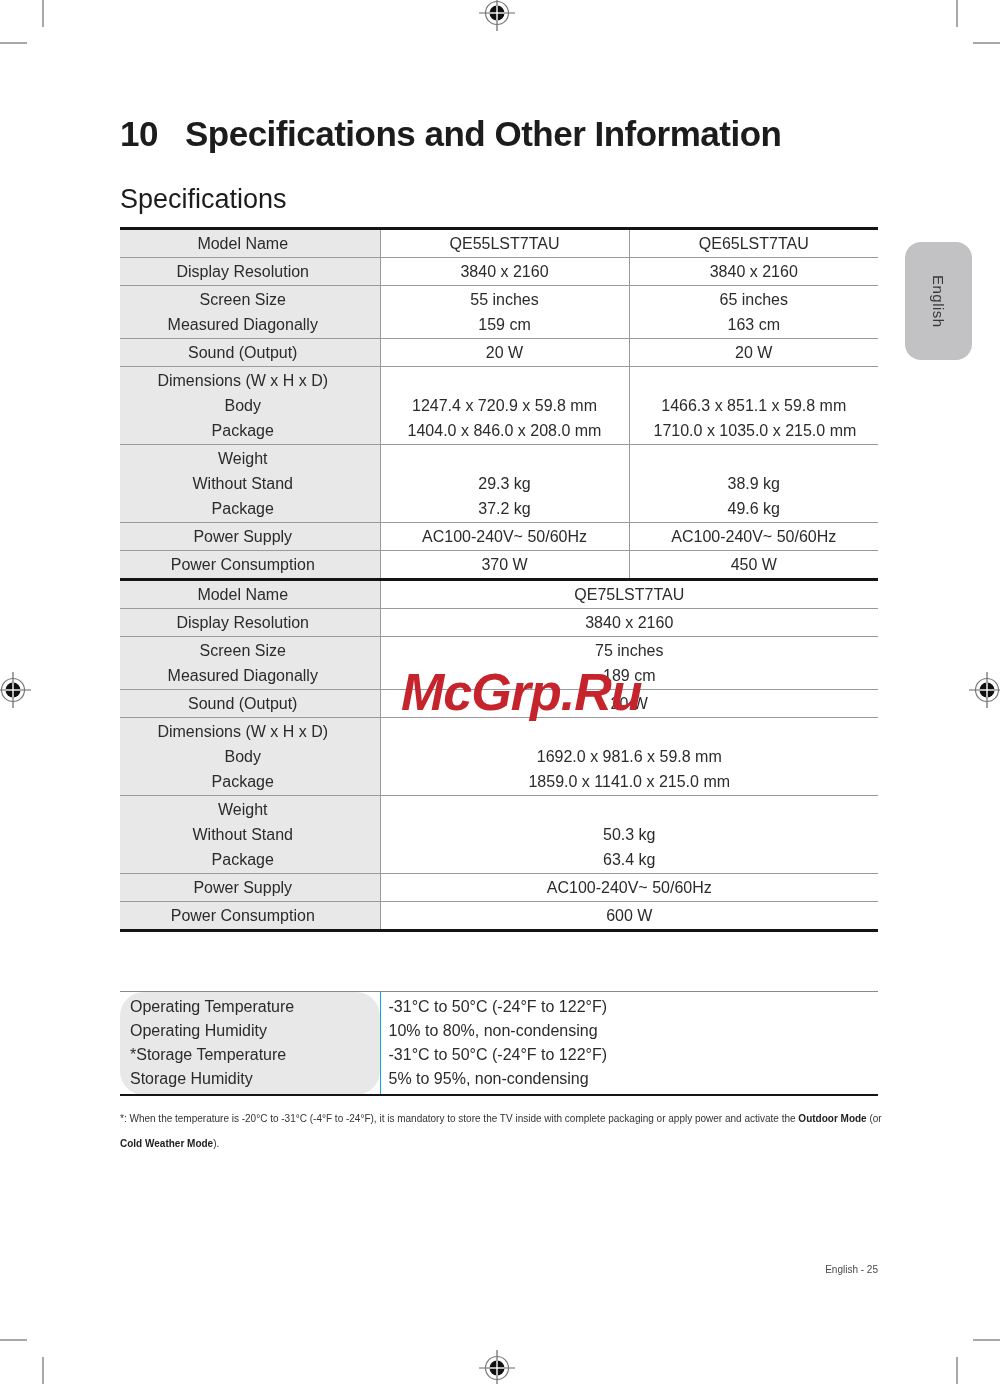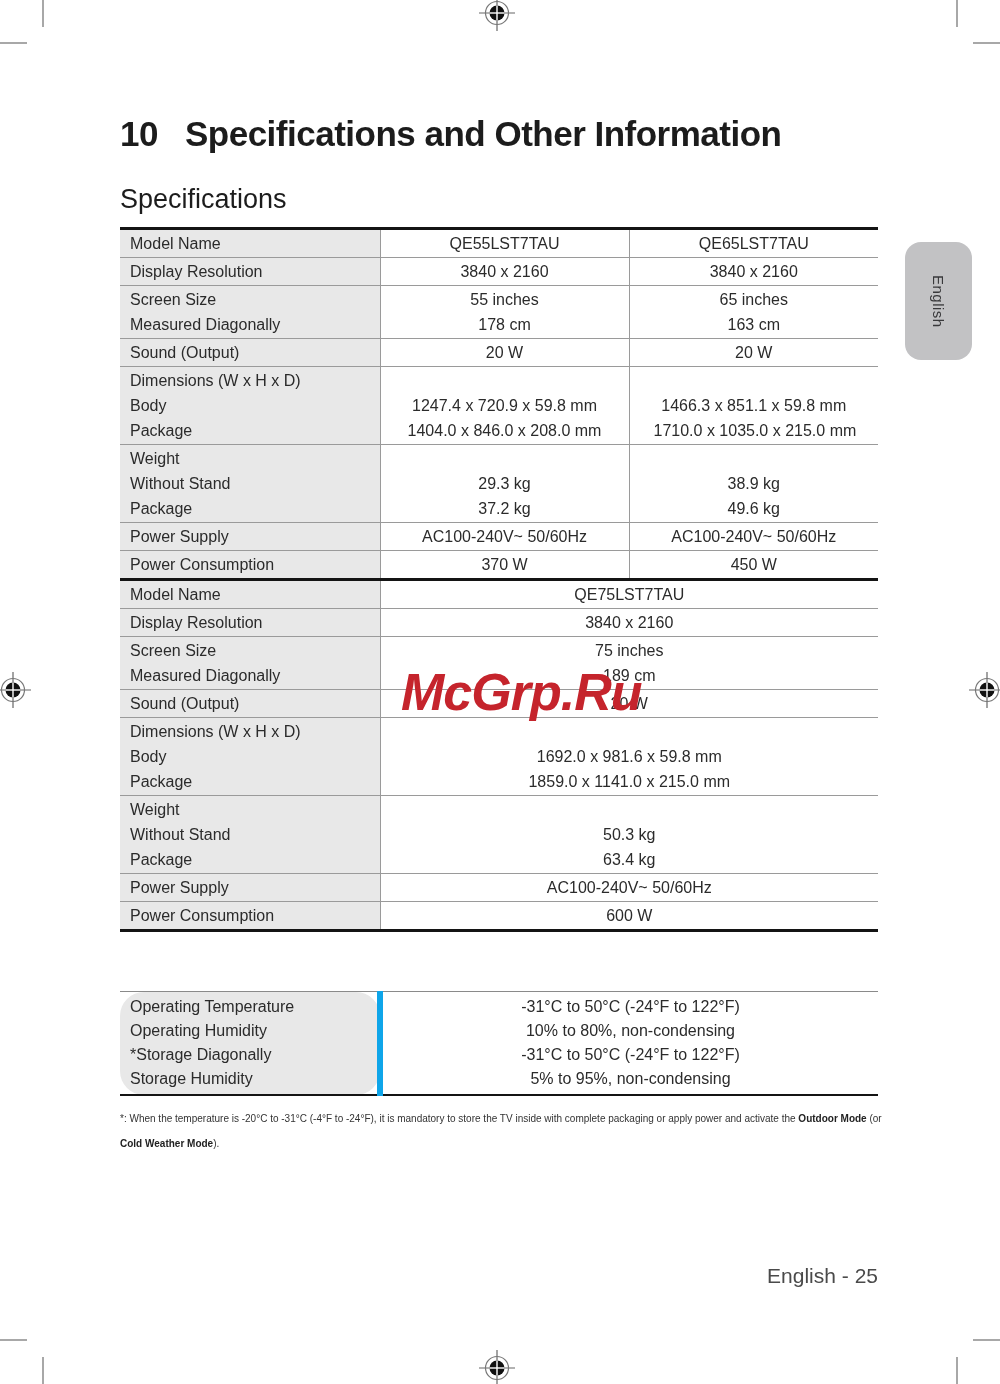--- a/index.html
+++ b/index.html
@@ -13,40 +13,40 @@
   .regmark{position:absolute;width:36px;height:36px;}
   
   .h1{position:absolute;left:120px;top:114px;font-size:35px;font-weight:700;color:#1c1c1c;letter-spacing:-0.5px;}
   .h1 .num{margin-right:27px;}
   .h2{position:absolute;left:120px;font-size:27px;font-weight:500;color:#1c1c1c;}
   .h2.spec{top:184px;}
   .h2.env{top:948px;}
   
   table{border-collapse:collapse;table-layout:fixed;}
   .spec-table{position:absolute;left:120px;top:227px;width:758px;border-top:3px solid #141414;border-bottom:3px solid #141414;}
-  .spec-table td{border:1px solid #9a9a9a;border-left-width:0;padding:1px 24px;vertical-align:middle;font-size:16px;color:#2b2b2b;}
+  .spec-table td{border:1px solid #9a9a9a;border-left-width:0;padding:1px 24px;vertical-align:middle;font-size:16px;color:#2b2b2b;text-align:center;}
   .spec-table td + td{border-left-width:1px;}
   .spec-table tr:first-child td{border-top:0;}
   .spec-table tr:last-child td{border-bottom:0;}
   .spec-table td:first-child{border-left:0;}
   .spec-table td:last-child{border-right:0;}
   .spec-table tr.section-start td{border-top:3px solid #141414;}
   .label-cell{background:#e8e8e8;text-align:left;padding-left:10px !important;}
   .value-cell{text-align:center;font-size:15.5px;}
   .cline{line-height:25px;height:25px;white-space:nowrap;overflow:visible;}
   .env-table{position:absolute;left:120px;top:991px;width:758px;border-top:1px solid #8a8a8a;border-bottom:2px solid #141414;}
   .env-table td{padding:3px 8px;vertical-align:top;font-size:16px;color:#2b2b2b;}
-  .env-table .label-cell{border-right:6px solid #0ea5e9;border-radius:24px;}
+  .env-table .label-cell{border-right:1px solid #0ea5e9;border-radius:24px;}
   .env-table .cline{line-height:24px;height:24px;}
-  .env-table .value-cell .cline{text-align:center;}
+  .env-table .value-cell .cline{text-align:left;}
   
   .footnote{position:absolute;left:120px;top:1097px;width:768px;font-size:10px;line-height:24.5px;color:#333;}
   .footnote b{font-weight:700;color:#222;}
   
-  .footer{position:absolute;right:122px;top:1264px;font-size:21px;color:#4a4a4a;}
+  .footer{position:absolute;right:122px;top:1264px;font-size:10px;color:#4a4a4a;}
   
   .lang-tab{
     position:absolute;left:905px;top:242px;width:67px;height:118px;
     background:#c2c2c4;border-radius:16px;display:flex;align-items:center;justify-content:center;
   }
   .lang-tab span{writing-mode:vertical-rl;font-size:15px;color:#39393b;letter-spacing:0.5px;}
   
   .watermark{
     position:absolute;left:401px;top:666px;z-index:5;
     font-size:52px;line-height:1;font-style:italic;font-weight:700;
@@ -134,21 +134,21 @@
             <div class="cline">3840 x 2160</div>
           </td>
         </tr>
         <tr>
           <td class="label-cell">
             <div class="cline">Screen Size</div>
             <div class="cline">Measured Diagonally</div>
           </td>
           <td class="value-cell">
             <div class="cline">55 inches</div>
-            <div class="cline">178 cm</div>
+            <div class="cline">159 cm</div>
           </td>
           <td class="value-cell">
             <div class="cline">65 inches</div>
             <div class="cline">163 cm</div>
           </td>
         </tr>
         <tr>
           <td class="label-cell">
             <div class="cline">Sound (Output)</div>
           </td>
@@ -297,21 +297,21 @@
   <table class="env-table">
     <colgroup>
         <col style="width:260px">
         <col style="width:498px">
       </colgroup>
     <tbody id="env-tbody">
         <tr>
           <td class="label-cell">
             <div class="cline">Operating Temperature</div>
             <div class="cline">Operating Humidity</div>
-            <div class="cline">*Storage Diagonally</div>
+            <div class="cline">*Storage Temperature</div>
             <div class="cline">Storage Humidity</div>
           </td>
           <td class="value-cell">
             <div class="cline">-31°C to 50°C (-24°F to 122°F)</div>
             <div class="cline">10% to 80%, non-condensing</div>
             <div class="cline">-31°C to 50°C (-24°F to 122°F)</div>
             <div class="cline">5% to 95%, non-condensing</div>
           </td>
         </tr>
       </tbody>

